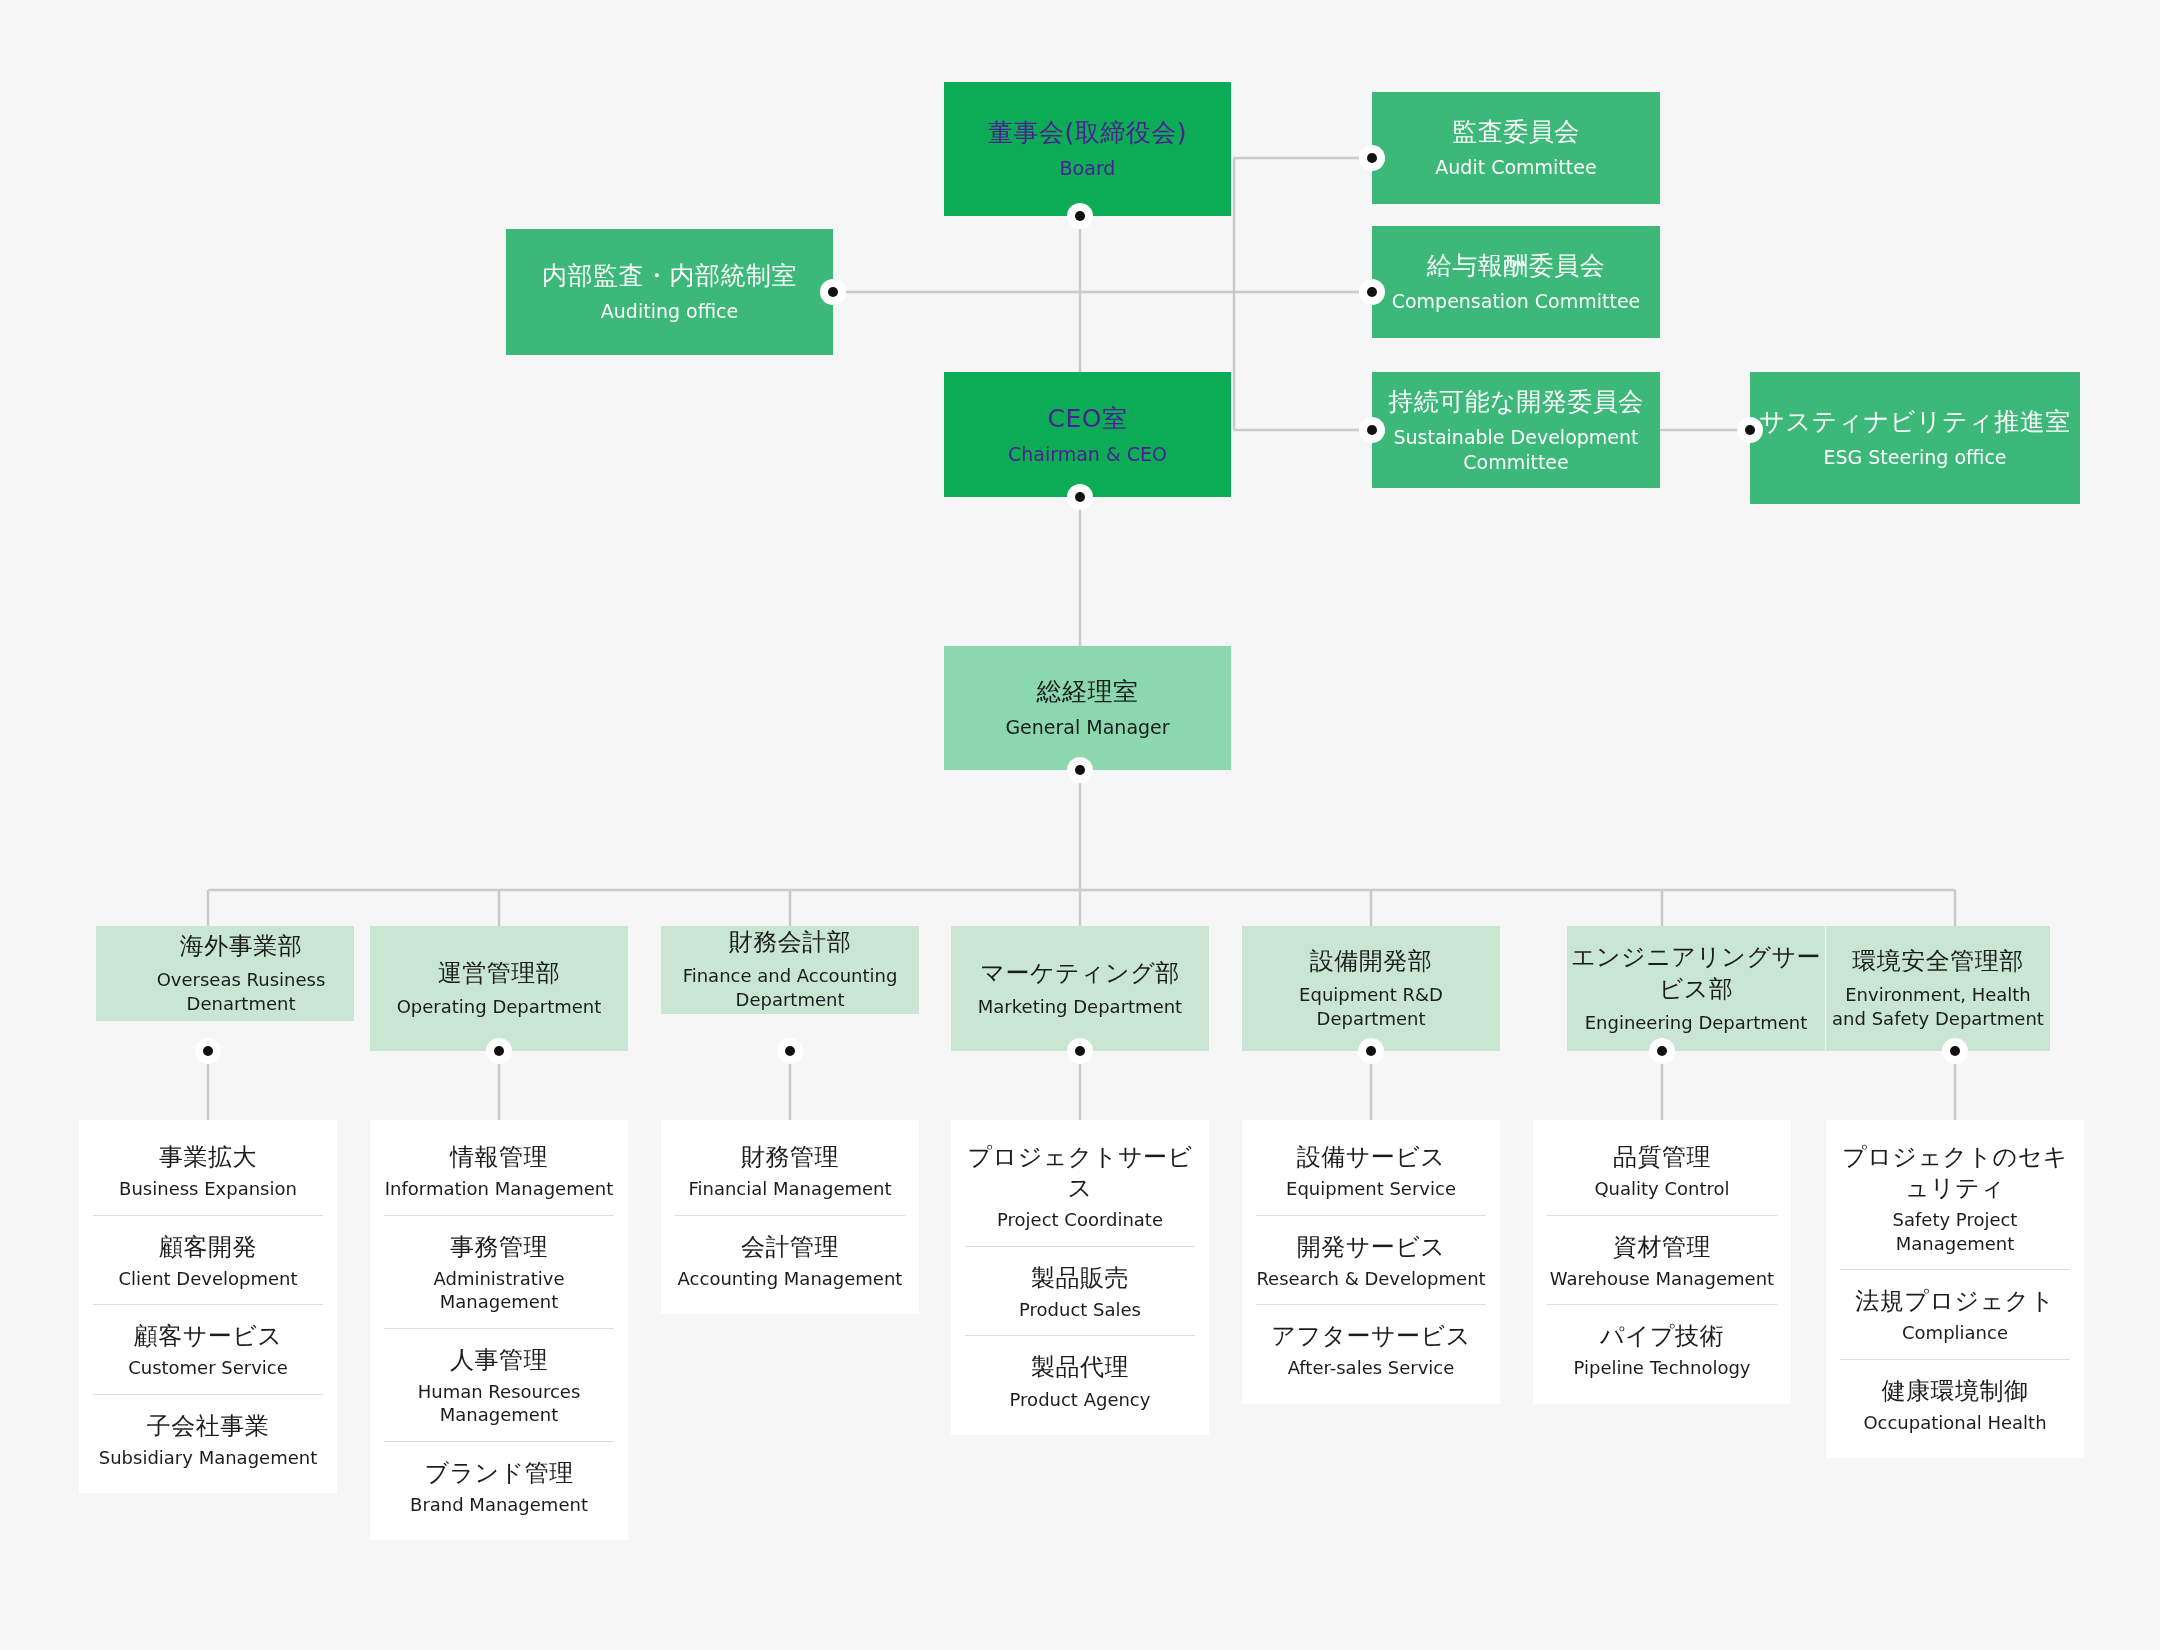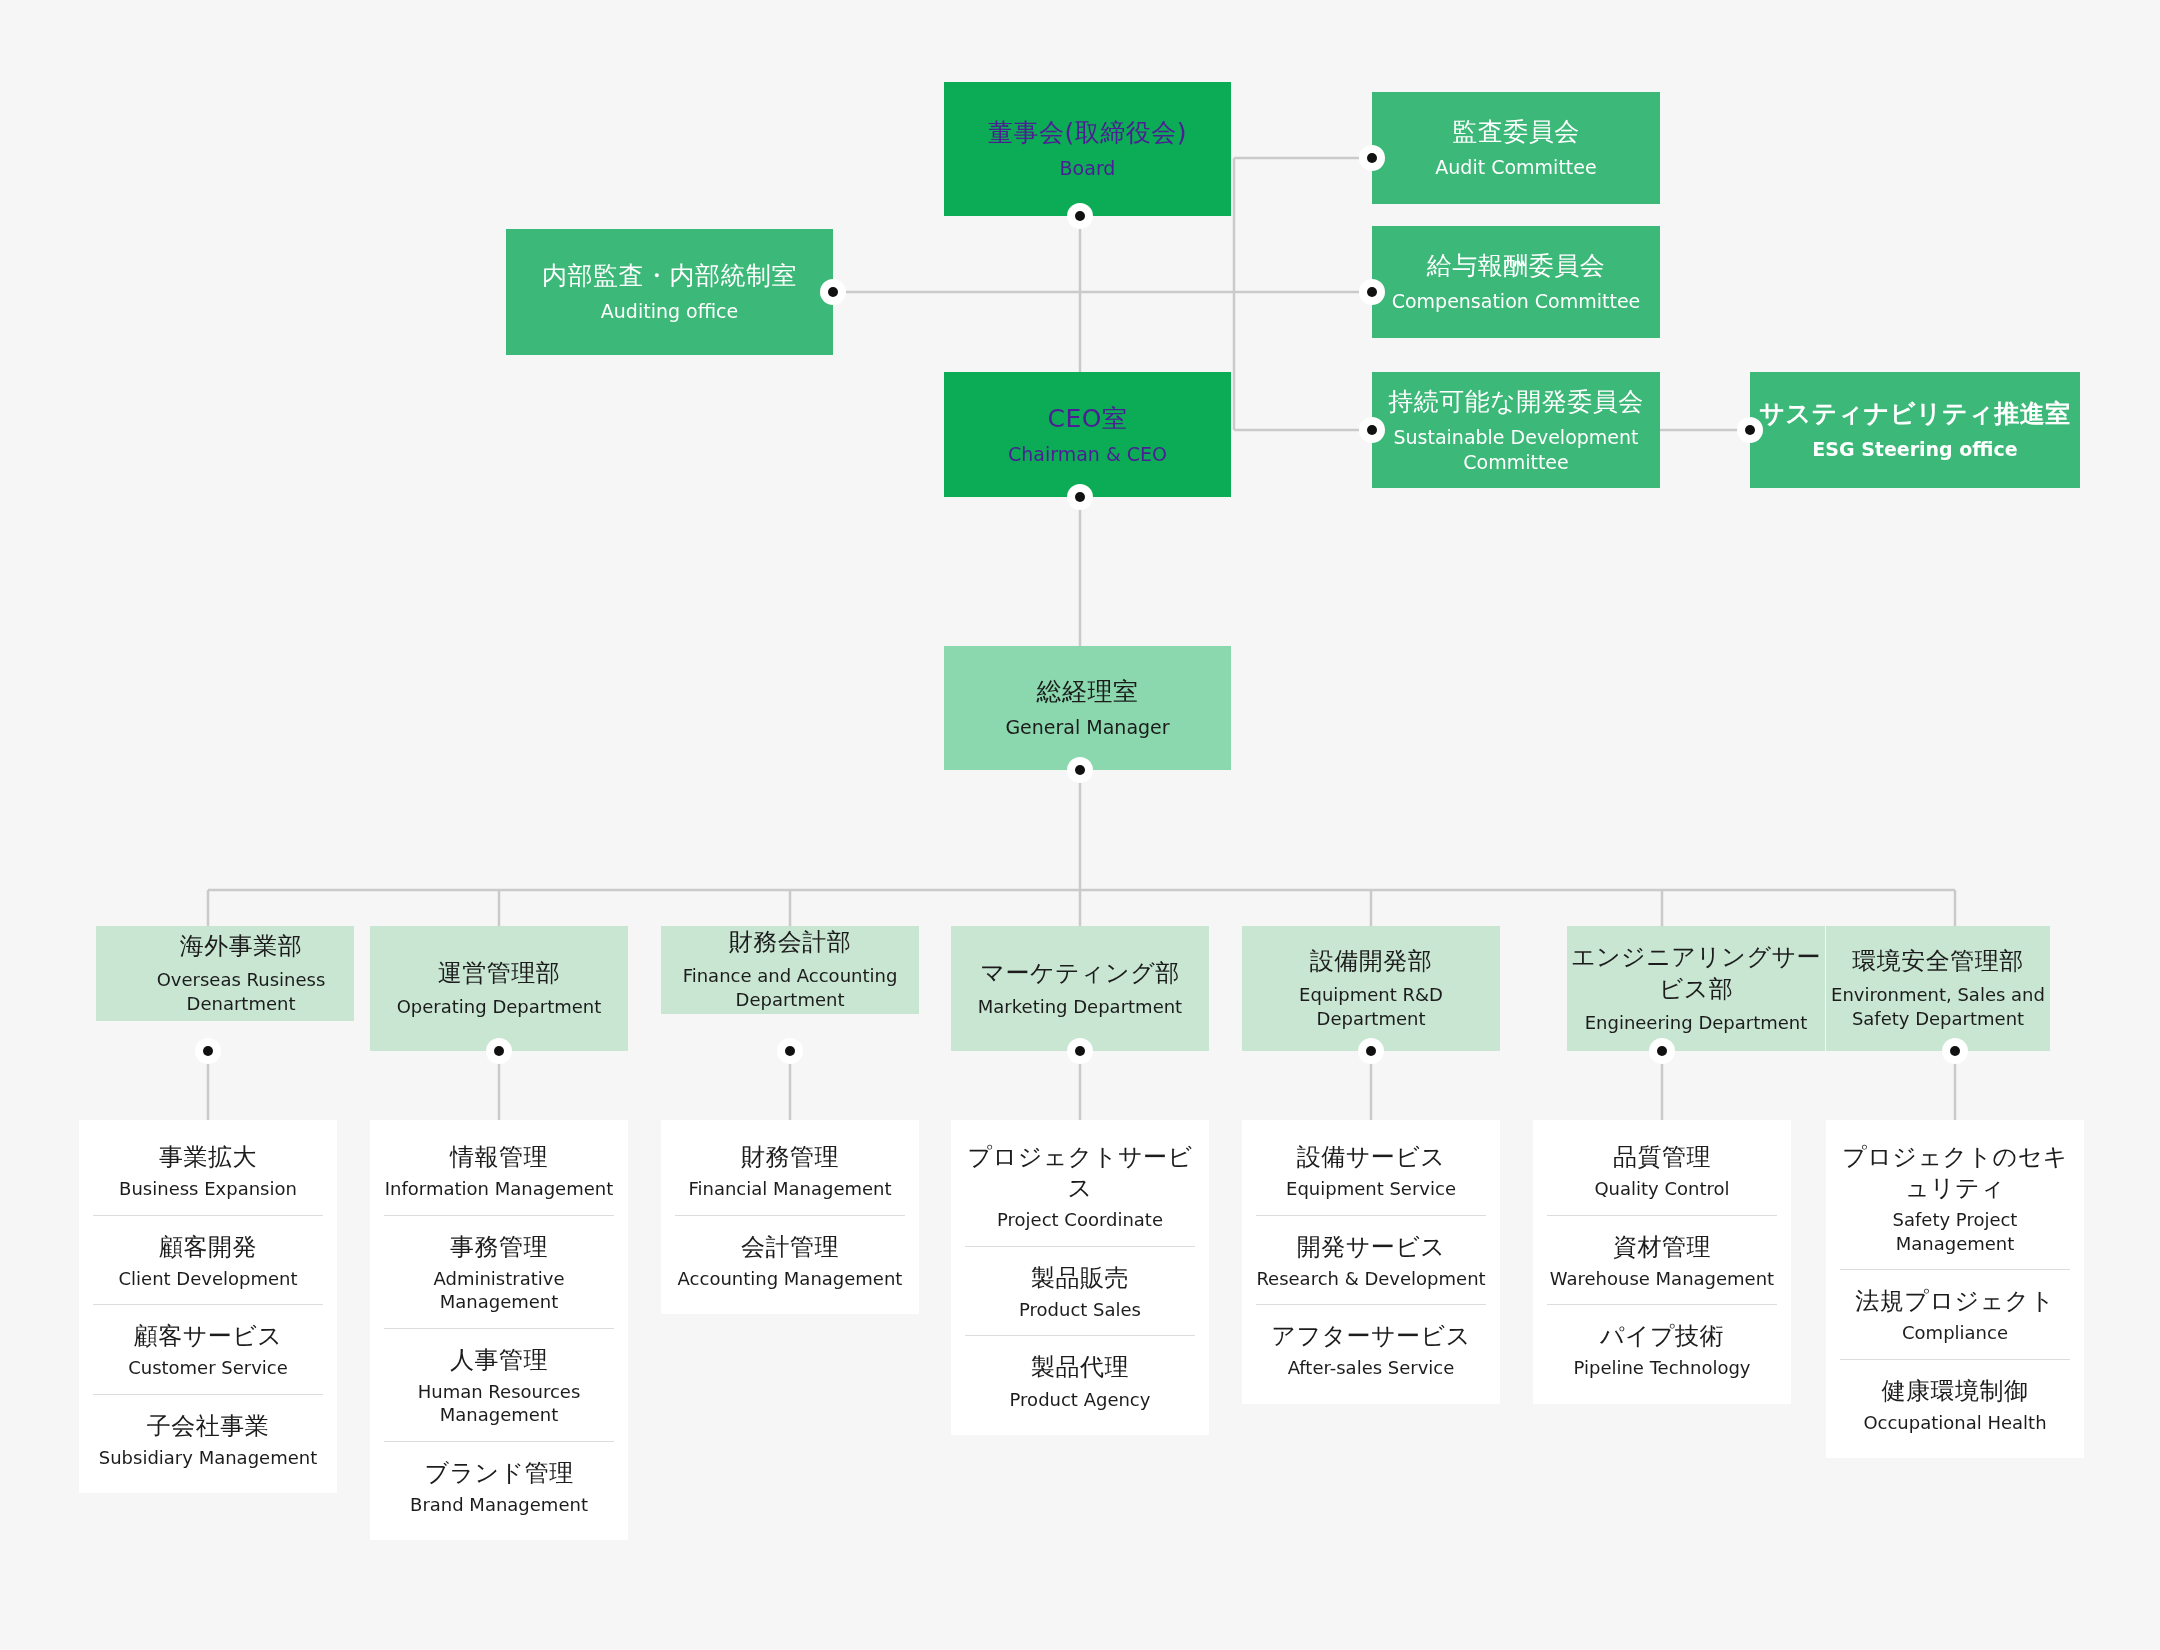--- a/index.html
+++ b/index.html
@@ -148,21 +148,21 @@
     <span class="en">Compensation Committee</span>
   </div>
   <div class="dot" style="left:1359px;top:279px;"></div>
 
   <div class="box lvl-mid" style="left:1372px;top:372px;width:288px;height:116px;">
     <span class="jp">持続可能な開発委員会</span>
     <span class="en">Sustainable Development Committee</span>
   </div>
   <div class="dot" style="left:1359px;top:417px;"></div>
 
-  <div class="box lvl-mid" style="left:1750px;top:372px;width:330px;height:116px;font-weight:bold;">
+  <div class="box lvl-mid" style="left:1750px;top:372px;width:330px;height:132px;">
     <span class="jp">サスティナビリティ推進室</span>
     <span class="en">ESG Steering office</span>
   </div>
   <div class="dot" style="left:1737px;top:417px;"></div>
 
   <div class="box lvl-light" style="left:944px;top:646px;width:287px;height:124px;">
     <span class="jp">総経理室</span>
     <span class="en">General Manager</span>
   </div>
   <div class="dot" style="left:1067px;top:757px;"></div>
@@ -281,21 +281,21 @@
           <span class="jp">資材管理</span>
           <span class="en">Warehouse Management</span>
         </div>
         <div class="subitem">
           <span class="jp">パイプ技術</span>
           <span class="en">Pipeline Technology</span>
         </div>
       </div>
       <div class="box lvl-pale" style="left: 1826px; top: 926px; width: 224px; height: 125px;">
         <span class="jp">環境安全管理部</span>
-        <span class="en">Environment, Sales and Safety Department</span>
+        <span class="en">Environment, Health and Safety Department</span>
       </div>
       <div class="dot" style="left: 1942px; top: 1038px;"></div>
       <div class="subcard" style="left: 1826px; top: 1120px; width: 258px;">
         <div class="subitem">
           <span class="jp">プロジェクトのセキュリティ</span>
           <span class="en">Safety Project Management</span>
         </div>
         <div class="subitem">
           <span class="jp">法規プロジェクト</span>
           <span class="en">Compliance</span>

